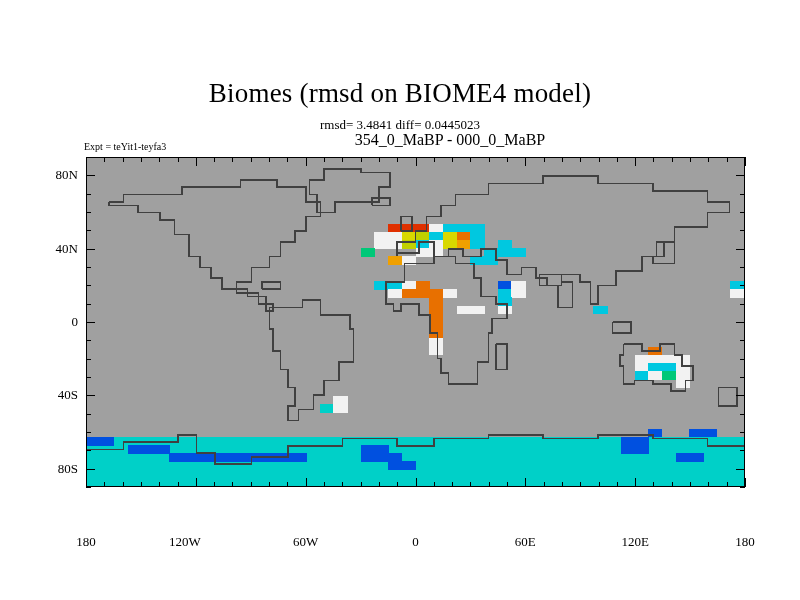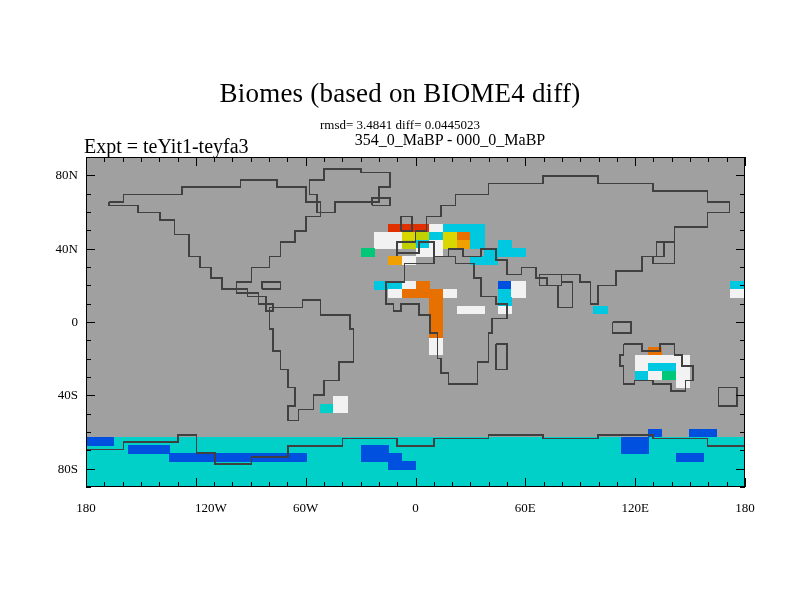--- a/index.html
+++ b/index.html
@@ -46,21 +46,21 @@
     width: 420px;
     text-align: center;
     font-size: 16px;
     line-height: 19px;
     white-space: nowrap;
   }
   #expt-line {
     position: absolute;
     left: 84px;
     top: 138px;
-    font-size: 20px;
+    font-size: 10px;
     line-height: 17px;
     white-space: nowrap;
   }
 
   
   #plot-frame {
     position: absolute;
     left: 86px;
     top: 157px;
     width: 659px;
@@ -94,26 +94,27 @@
     line-height: 17px;
     white-space: nowrap;
   }
   .ylabel {
     text-align: right;
     width: 46px;
   }
   .xlabel {
     text-align: center;
     width: 60px;
+    margin-top: 34px;
   }
 </style>
 </head>
 <body>
 
-<div id="main-title">Biomes (based on BIOME4 diff)</div>
+<div id="main-title">Biomes (rmsd on BIOME4 model)</div>
 <div id="rmsd-line">rmsd= 3.4841 diff= 0.0445023</div>
 <div id="period-line">354_0_MaBP - 000_0_MaBP</div>
 <div id="expt-line">Expt = teYit1-teyfa3</div>
 
 <div id="plot-frame">
   <svg id="map-canvas" viewBox="0 0 659 330" preserveAspectRatio="none">
     <g id="cells-layer">
         <rect x="0" y="280.5" width="659" height="49.5" fill="#00d0c8" shape-rendering="crispEdges"></rect>
         <rect x="233.39583333333331" y="247.5" width="14.329166666666666" height="8.85" fill="#00d0c8" shape-rendering="crispEdges"></rect>
         <rect x="247.125" y="239.25" width="14.329166666666666" height="8.85" fill="#f2f2f2" shape-rendering="crispEdges"></rect>
@@ -360,19 +361,19 @@
     <div class="tick tick-y" style="left: 86px; top: 157px; width: 5px; height: 1px;"></div>
     <div class="tick tick-y" style="left: 740px; top: 157px; width: 5px; height: 1px;"></div>
   </div>
 <div id="labels-layer">
     <div class="axis-label ylabel" style="left: 32px; top: 166.333px;">80N</div>
     <div class="axis-label ylabel" style="left: 32px; top: 239.667px;">40N</div>
     <div class="axis-label ylabel" style="left: 32px; top: 313px;">0</div>
     <div class="axis-label ylabel" style="left: 32px; top: 386.333px;">40S</div>
     <div class="axis-label ylabel" style="left: 32px; top: 459.667px;">80S</div>
     <div class="axis-label xlabel" style="left: 56px; top: 499px;">180</div>
-    <div class="axis-label xlabel" style="left: 181px; top: 499px; font-family: Liberation Serif, serif;">120W</div>
+    <div class="axis-label xlabel" style="left: 155px; top: 499px; font-family: Liberation Serif, serif;">120W</div>
     <div class="axis-label xlabel" style="left: 275.667px; top: 499px;">60W</div>
     <div class="axis-label xlabel" style="left: 385.5px; top: 499px;">0</div>
     <div class="axis-label xlabel" style="left: 495.333px; top: 499px;">60E</div>
     <div class="axis-label xlabel" style="left: 605.167px; top: 499px;">120E</div>
     <div class="axis-label xlabel" style="left: 715px; top: 499px;">180</div>
   </div>
 
 </body></html>

